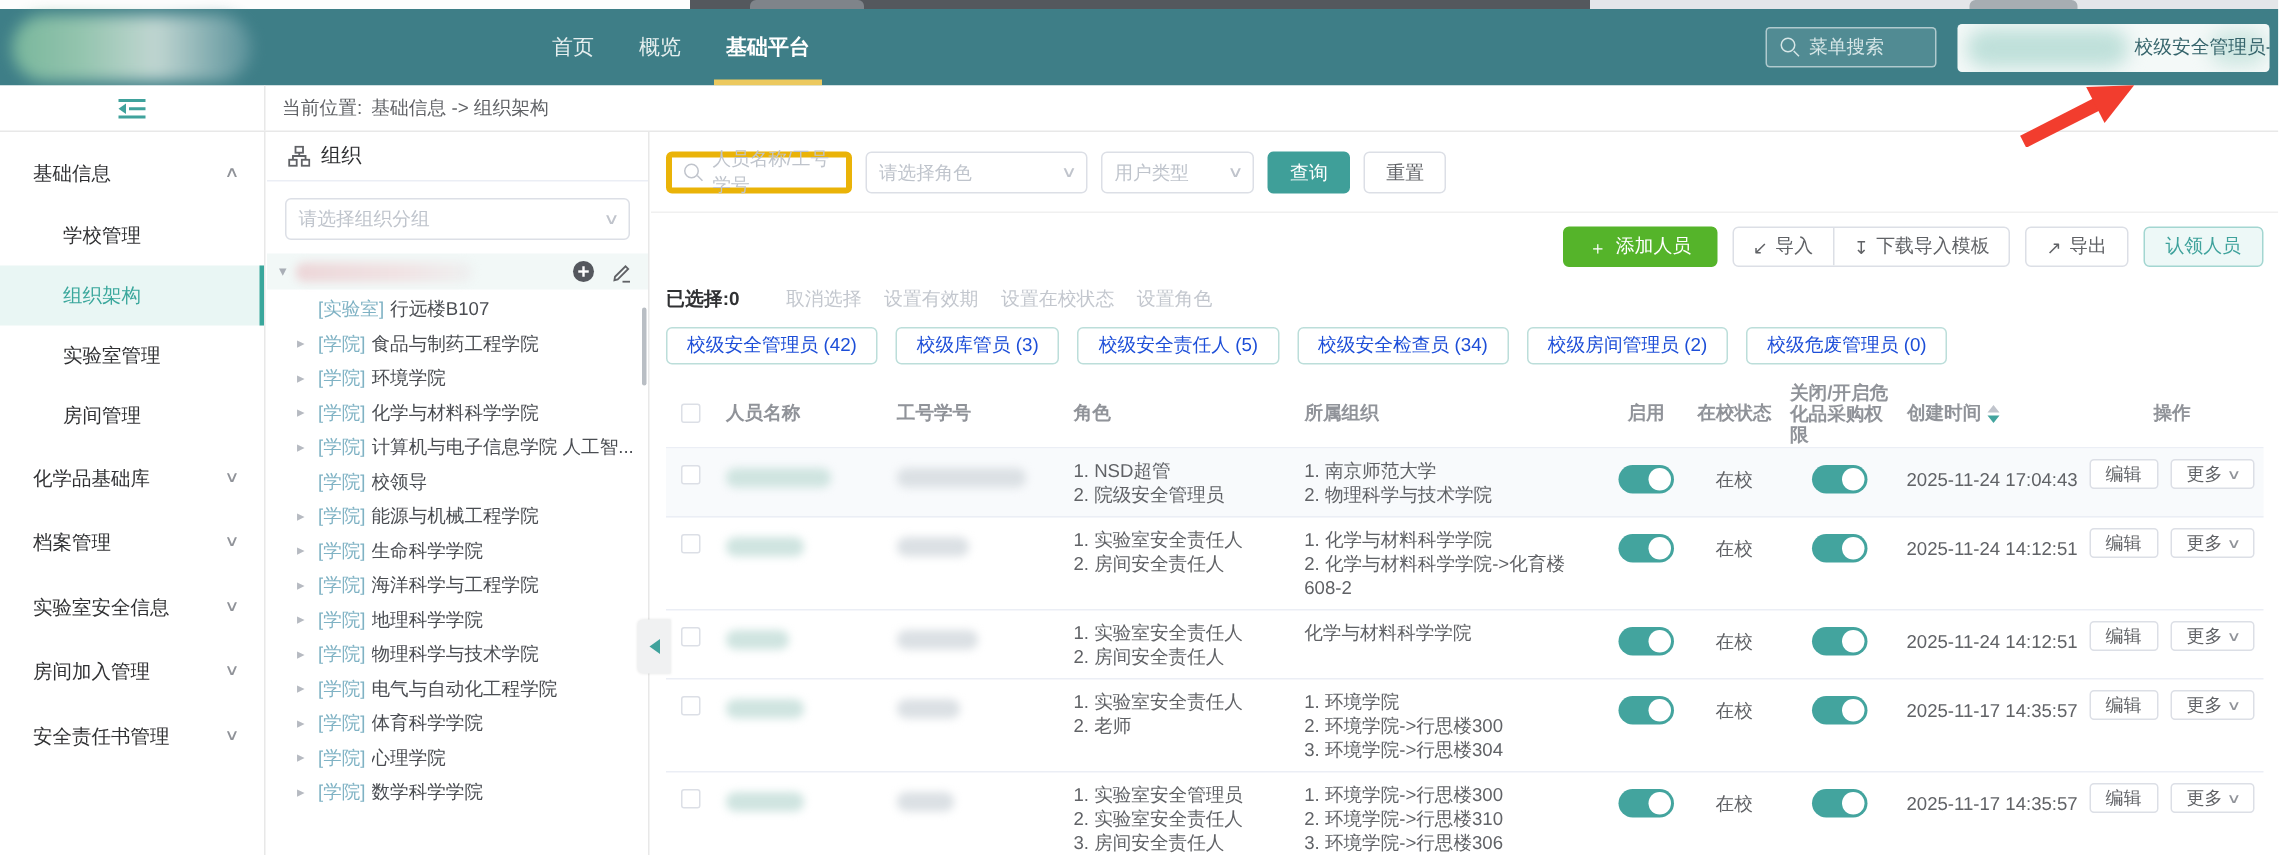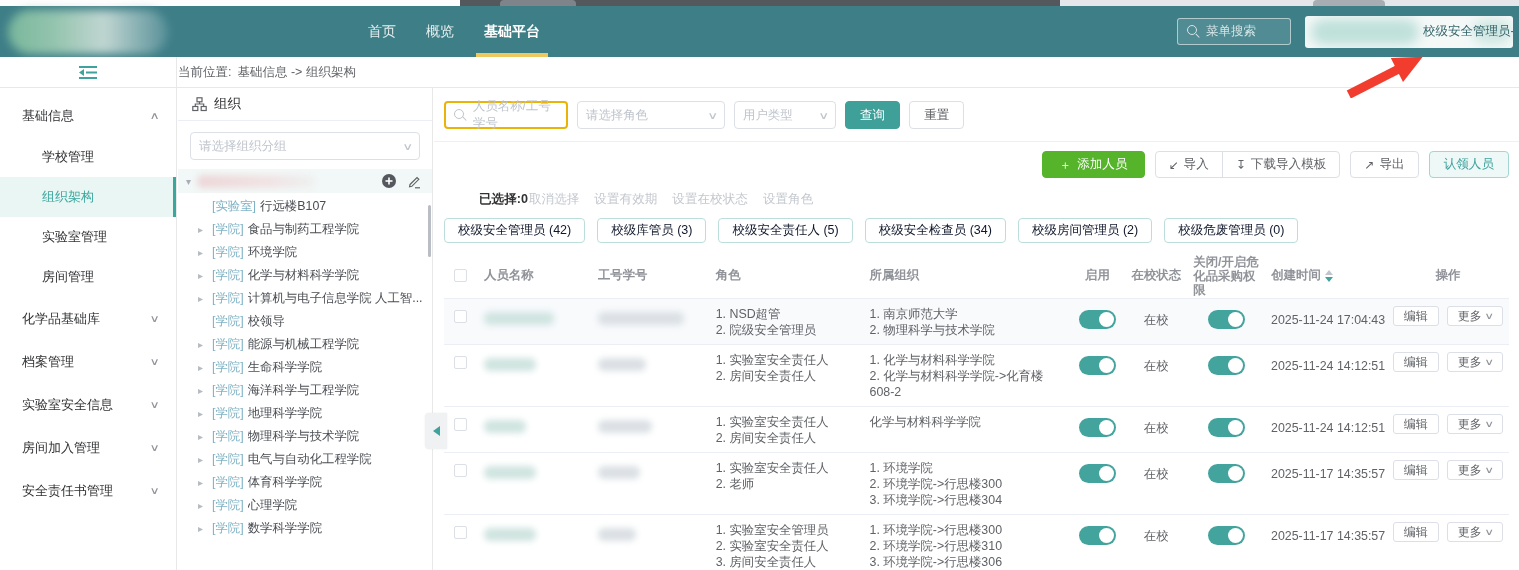--- a/index.html
+++ b/index.html
@@ -31,21 +31,21 @@
 
   
   .mag{width:13px;height:13px;position:relative;display:inline-block;flex:0 0 auto;}
   .mag::before{content:"";position:absolute;width:8px;height:8px;border:1.4px solid currentColor;border-radius:50%;left:0;top:0;}
   .mag::after{content:"";position:absolute;width:4.5px;height:1.4px;background:currentColor;transform:rotate(45deg);left:7.5px;top:9.5px;}
   .mag.gray{color:#c0c4cc;}
 
   
   .subbar{position:absolute;left:0;top:57px;width:1519px;height:31px;border-bottom:1px solid #e8e8e8;display:flex;align-items:center;background:#fff;}
   .subbar-left{width:177px;height:100%;border-right:1px solid #e8e8e8;display:flex;align-items:center;justify-content:center;flex:0 0 auto;}
-  .breadcrumb{margin-left:1px;font-size:12.5px;color:#606266;display:flex;gap:6px;white-space:nowrap;}
+  .breadcrumb{margin-left:11px;font-size:12.5px;color:#606266;display:flex;gap:6px;white-space:nowrap;}
 
   
   .sidebar{position:absolute;left:0;top:88px;width:177px;bottom:0;border-right:1px solid #e8e8e8;background:#fff;padding-top:6px;}
   .sb-group{height:43px;display:flex;align-items:center;padding:0 18px 0 22px;font-size:13px;color:#303133;cursor:pointer;}
   .sb-group .sb-caret{margin-left:auto;color:#909399;font-size:10px;transform:scaleX(1.4);}
   .sb-sub{height:40px;display:flex;align-items:center;padding-left:42px;font-size:13px;color:#303133;cursor:pointer;position:relative;}
   .sb-sub.active{background:#e9f6f4;color:#3aa79c;}
   .sb-sub.active::after{content:"";position:absolute;right:0;top:0;bottom:0;width:3px;background:#3aa79c;}
 
   
@@ -67,44 +67,44 @@
   .scroll-thumb{position:absolute;right:1px;top:117px;width:3px;height:52px;background:#b9bec4;border-radius:2px;}
 
   
   .panel-toggle{position:absolute;left:425px;top:413px;width:22px;height:36px;background:#f0f1f2;border-radius:4px 0 0 4px;
      display:flex;align-items:center;justify-content:center;box-shadow:0 0 2px rgba(0,0,0,.08);z-index:4;}
   .panel-toggle .tri{width:0;height:0;border-top:5px solid transparent;border-bottom:5px solid transparent;border-right:7px solid #3fa29c;}
 
   
   .main{position:absolute;left:434px;top:88px;right:0;bottom:0;background:#fff;overflow:hidden;padding:0 10px;}
   .filter-row{display:flex;align-items:center;gap:9px;margin-top:13px;}
-  .f-input{width:124px;height:28px;border:2px solid #eab308;border-radius:4px;display:flex;align-items:center;gap:6px;padding:0 8px;color:#bfc4cc;font-size:12.4px;}
+  .f-input{width:124px;height:28px;border:4px solid #eab308;border-radius:4px;display:flex;align-items:center;gap:6px;padding:0 8px;color:#bfc4cc;font-size:12.4px;}
   .f-select{height:28px;border:1px solid #dcdfe6;border-radius:4px;display:flex;align-items:center;padding:0 8px;color:#bfc4cc;font-size:12.4px;}
   .f-select .sel-caret{margin-left:auto;color:#c0c4cc;font-size:10px;transform:scaleX(1.5);}
   .f-check{height:28px;border:1px solid #dcdfe6;border-radius:4px;display:flex;align-items:center;gap:7px;padding:0 11px;font-size:12.6px;color:#303133;}
   .cbx{width:13px;height:13px;border:1px solid #dcdfe6;border-radius:2px;background:#fff;flex:0 0 auto;}
   .btn{height:28px;border-radius:4px;display:inline-flex;align-items:center;justify-content:center;font-size:12.6px;padding:0 14px;cursor:pointer;white-space:nowrap;}
   .btn-primary{background:#3f9f99;color:#fff;border:1px solid #3f9f99;}
   .btn-plain{background:#fff;color:#606266;border:1px solid #dcdfe6;}
   .main-divider{border-top:1px solid #f0f0f0;margin:12px -10px 0 -10px;}
 
   .action-row{display:flex;align-items:center;justify-content:flex-end;gap:10px;margin-top:9px;}
   .btn-add{height:27px;background:#55b42a;border:1px solid #55b42a;color:#fff;border-radius:4px;display:inline-flex;align-items:center;gap:6px;padding:0 16px;font-size:12.6px;}
   .btn-group{display:flex;height:27px;border:1px solid #dcdfe6;border-radius:4px;overflow:hidden;background:#fff;}
   .btn-group .seg{display:flex;align-items:center;gap:5px;padding:0 13px;font-size:12.6px;color:#606266;}
   .btn-group .seg + .seg{border-left:1px solid #dcdfe6;}
   .btn-claim{height:27px;background:#edf8f7;border:1px solid #a3d6d1;color:#3fa29c;border-radius:4px;display:inline-flex;align-items:center;padding:0 14px;font-size:12.6px;}
   .ico{font-size:12px;line-height:1;}
 
-  .sel-bar{display:flex;align-items:center;gap:1px;margin-top:13px;font-size:12.6px;margin-left:35px;}
+  .sel-bar{display:flex;align-items:center;gap:31px;margin-top:13px;font-size:12.6px;}
   .sel-count{color:#303133;font-weight:bold;}
   .sel-link{color:#c3c7ce;cursor:pointer;}
 
   .chips{display:flex;gap:12px;margin-top:10px;}
-  .chip{height:25px;border:1px solid #bcdeda;border-radius:4px;color:#0f172a;font-size:12.5px;display:inline-flex;align-items:center;padding:0 13px;background:#fff;white-space:nowrap;}
+  .chip{height:25px;border:1px solid #bcdeda;border-radius:4px;color:#1d4ed8;font-size:12.5px;display:inline-flex;align-items:center;padding:0 13px;background:#fff;white-space:nowrap;}
 
   
   .table{margin-top:10px;font-size:12.4px;}
   .thead{display:flex;align-items:center;min-height:46px;border-bottom:1px solid #ebeef5;color:#909399;font-weight:bold;}
   .th,.td{padding:0 6px;}
   .trow{display:flex;align-items:flex-start;border-bottom:1px solid #ebeef5;padding:7px 0 6px 0;}
   .trow.tinted{background:#f8fafc;}
   .td{color:#606266;line-height:16px;}
   .c0{width:34px;display:flex;justify-content:center;}
   .c1{width:114px;}

